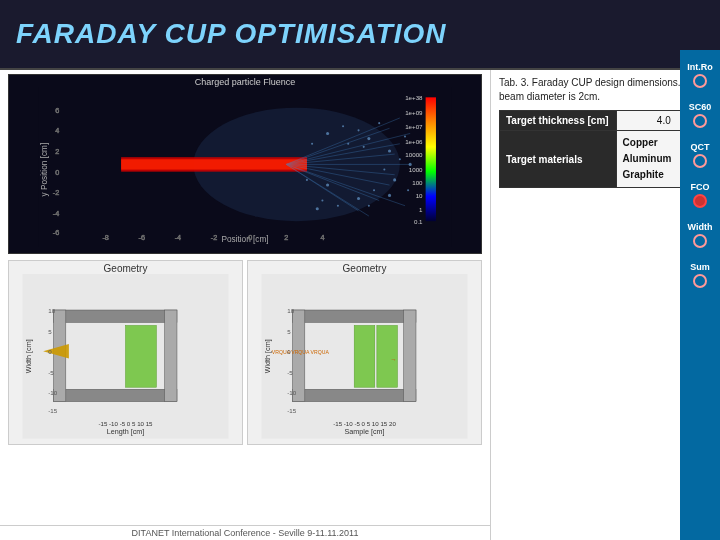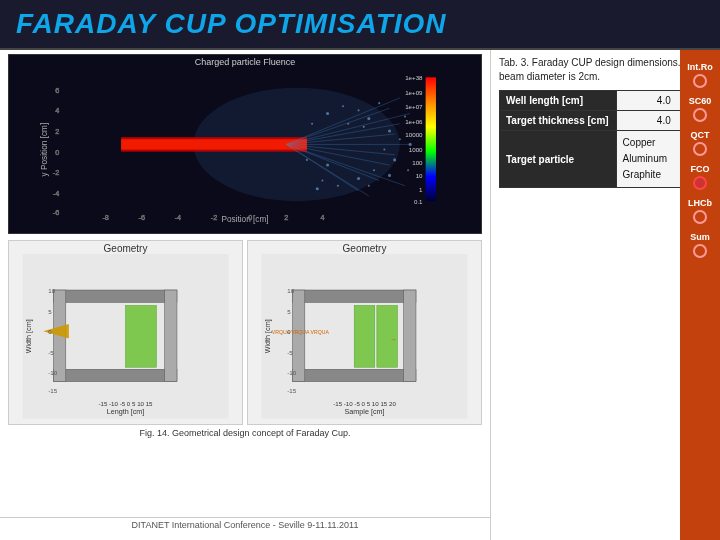--- a/index.html
+++ b/index.html
@@ -8,25 +8,25 @@
       height: 540px;
       background: #ffffff;
       font-family: Arial, sans-serif;
       overflow: hidden;
       position: relative;
     }
 
     
     #header {
       background: #1a1a2e;
-      color: #0ea5e9;
+      color: #7dd3fc;
       font-size: 28px;
       font-weight: bold;
       font-style: italic;
-      padding: 8px 16px;
+      padding: 18px 16px;
       letter-spacing: 1px;
       border-bottom: 2px solid #444;
     }
 
     
     #main {
       display: flex;
       flex-direction: row;
       height: calc(540px - 50px);
     }
@@ -98,41 +98,42 @@
     }
 
     
     #footer {
       font-size: 9px;
       color: #555;
       text-align: center;
       padding: 2px;
       border-top: 1px solid #ccc;
       position: absolute;
-      bottom: 8px;
+      bottom: 0;
       left: 0;
       width: 490px;
     }
 
     
     #right-sidebar {
       width: 230px;
       display: flex;
       flex-direction: column;
       border-left: 1px solid #ccc;
     }
 
     
     #nav-buttons {
       width: 40px;
-      background: #c2410c;
+      background: #0369a1;
       display: flex;
       flex-direction: column;
       align-items: center;
       padding: 8px 0;
+      gap: 6px;
       position: absolute;
       right: 0;
       top: 50px;
       height: calc(540px - 50px);
     }
 
     .nav-item {
       color: white;
       font-size: 9px;
       font-weight: bold;
@@ -382,48 +383,41 @@
             <text x="25" y="98">-5</text>
             <text x="25" y="118">-10</text>
             <text x="25" y="135">-15</text>
           </g>
 
           <text x="100" y="148" fill="#333" font-size="6" text-anchor="middle">-15  -10  -5   0   5   10  15  20</text>
         </svg>
       </div>
     </div>
 
-    <div id="fig-caption">
-      <span>Fig. 14. Geometrical design concept of Faraday Cup.</span>
-    </div>
 
     <div id="footer">
       <span>DITANET International Conference - Seville 9-11.11.2011</span>
     </div>
   </div>
 
   <div id="right-sidebar" style="position:relative;">
 
     <div id="table-area">
       <div id="tab-description">
         <span>Tab. 3. Faraday CUP design dimensions. The beam diameter is 2cm.</span>
       </div>
       <table id="design-table">
         <tbody>
           <tr>
-            <td>Well length [cm]</td>
-            <td>4.0</td>
-          </tr>
-          <tr>
             <td>Target thickness [cm]</td>
             <td>4.0</td>
           </tr>
           <tr>
-            <td>Target particle</td>
-            <td style="text-align:left; padding:4px 6px; line-height:1.6;">
+            <td>Target materials</td>
+            <td style="text-align:left; padding:4px 6px; line-height:1.6;font-weight:bold;">
               Copper<br>Aluminum<br>Graphite
             </td>
           </tr>
         </tbody>
       </table>
     </div>
   </div>
 
   <div id="nav-buttons">
     <div class="nav-item">
@@ -436,21 +430,21 @@
     </div>
     <div class="nav-item">
       <span class="nav-label">QCT</span>
       <span class="nav-dot outline"></span>
     </div>
     <div class="nav-item">
       <span class="nav-label">FCO</span>
       <span class="nav-dot filled" style="background:#cc3333; border-color:#ff4444;"></span>
     </div>
     <div class="nav-item">
-      <span class="nav-label">LHCb</span>
+      <span class="nav-label">Width</span>
       <span class="nav-dot outline"></span>
     </div>
     <div class="nav-item">
       <span class="nav-label">Sum</span>
       <span class="nav-dot outline"></span>
     </div>
   </div>
 
 </div>
 

